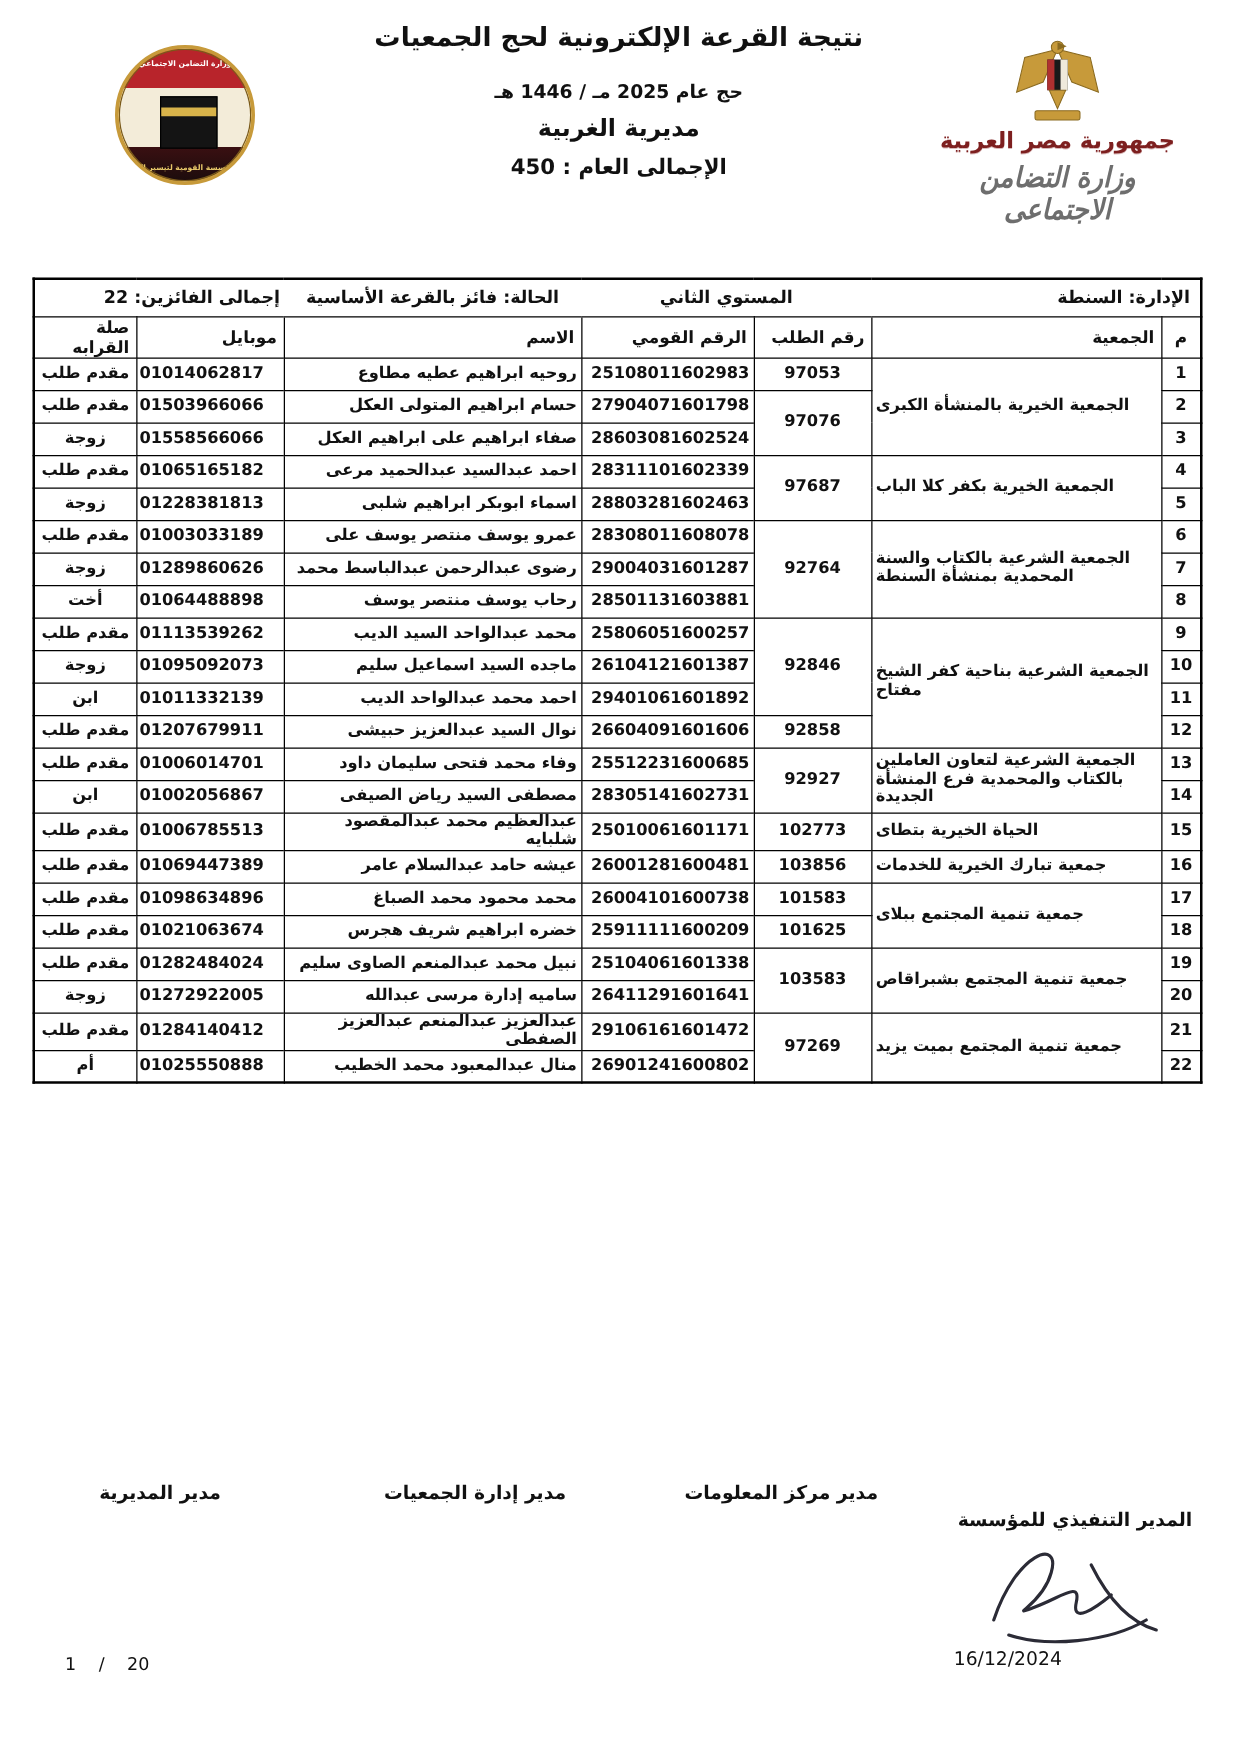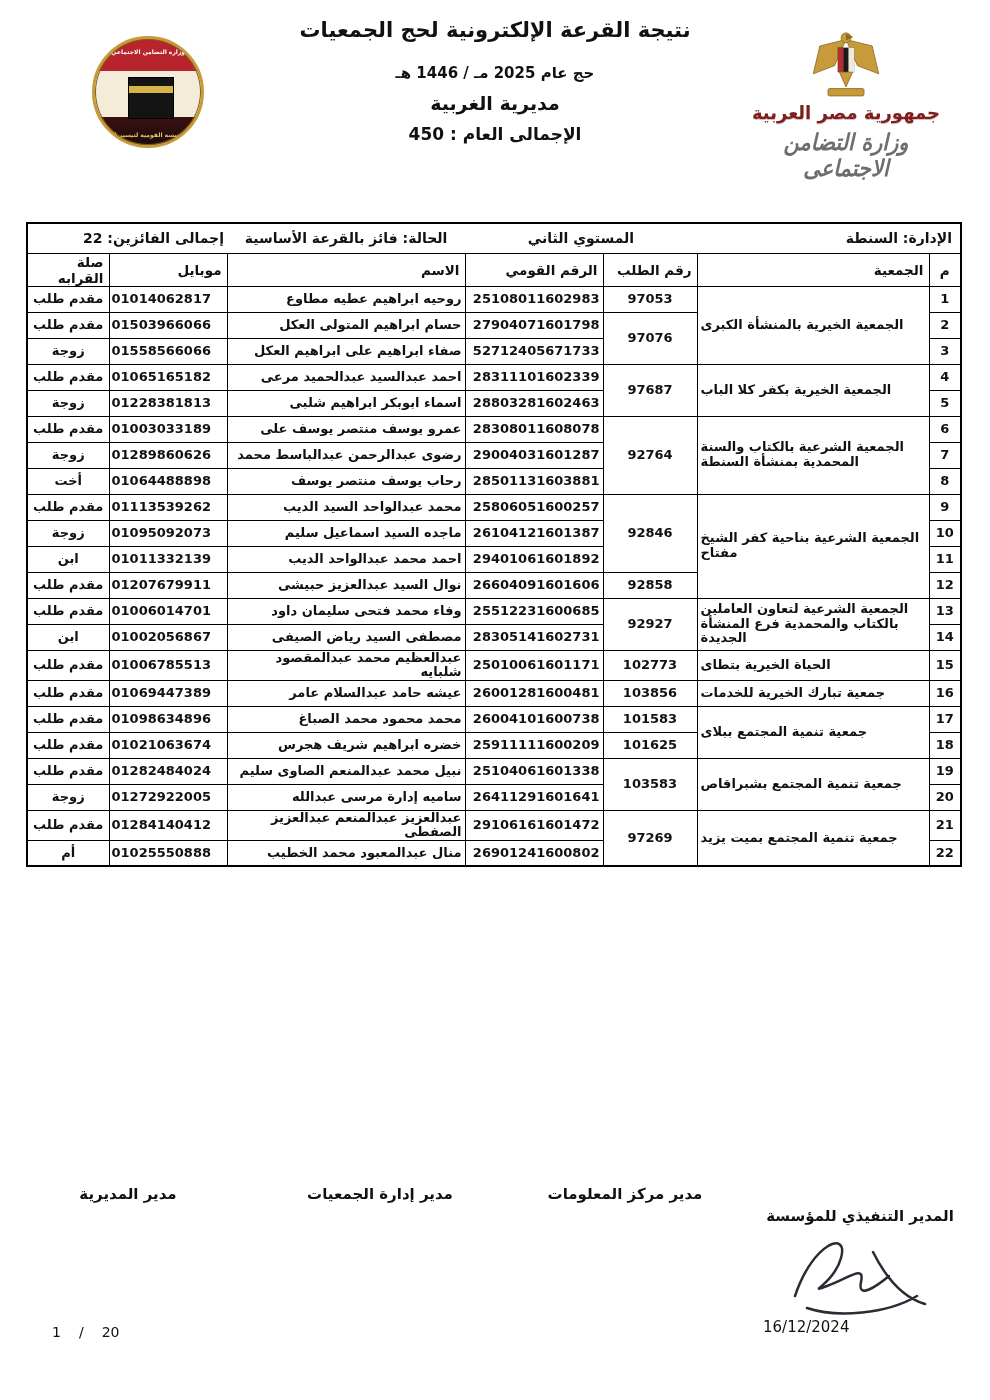--- a/index.html
+++ b/index.html
@@ -141,21 +141,21 @@
         <tr class="body-row">
           <td class="c-num">2</td>
           <td class="c-request" rowspan="2">97076</td>
           <td class="c-nid">27904071601798</td>
           <td class="c-name">حسام ابراهيم المتولى العكل</td>
           <td class="c-mobile">01503966066</td>
           <td class="c-relation">مقدم طلب</td>
         </tr>
         <tr class="body-row">
           <td class="c-num">3</td>
-          <td class="c-nid">52712405671733</td>
+          <td class="c-nid">28603081602524</td>
           <td class="c-name">صفاء ابراهيم على ابراهيم العكل</td>
           <td class="c-mobile">01558566066</td>
           <td class="c-relation">زوجة</td>
         </tr>
         <tr class="body-row">
           <td class="c-num">4</td>
           <td class="c-assoc" rowspan="2">الجمعية الخيرية بكفر كلا الباب</td>
           <td class="c-request" rowspan="2">97687</td>
           <td class="c-nid">28311101602339</td>
           <td class="c-name">احمد عبدالسيد عبدالحميد مرعى</td>

